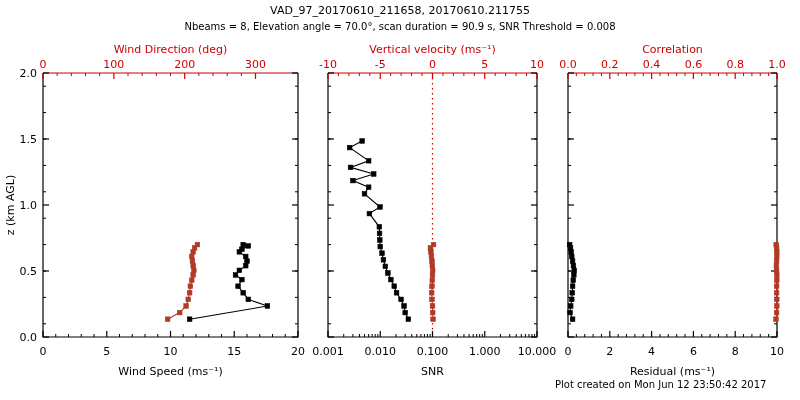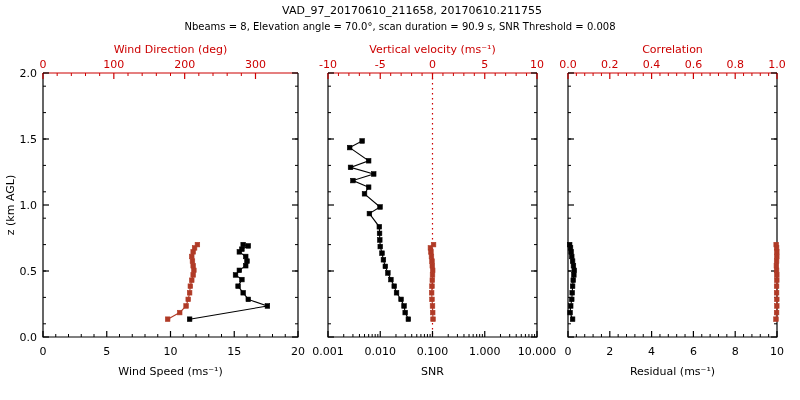--- a/index.html
+++ b/index.html
@@ -1,32 +1,33 @@
 <!DOCTYPE html>
 <html><head>
 <meta charset="utf-8">
 <style>
   html,body{margin:0;padding:0;background:#ffffff;}
   body{width:800px;height:400px;overflow:hidden;font-family:"DejaVu Sans",sans-serif;color:#000;}
   #root{position:relative;width:800px;height:400px;}
   .txt{position:absolute;white-space:nowrap;}
-  .ttl{font-size:11px;text-align:center;margin-left:12px;}
+  .ttl{font-size:11px;text-align:center;}
   .sub{font-size:10px;text-align:center;}
   .tick{font-size:11px;}
   svg{position:absolute;left:0;top:0;overflow:visible;}
   .center{transform:translateX(-50%);}
 </style>
 </head>
 <body>
 
 <div id="root">
 
   <div class="txt ttl center" style="left:400px;top:4px;">VAD_97_20170610_211658, 20170610.211755</div>
   <div class="txt sub center" style="left:400px;top:21px;">Nbeams = 8, Elevation angle = 70.0°, scan duration = 90.9 s, SNR Threshold = 0.008</div>
 
+  <div class="txt tick" style="left:555px;top:379px;font-size:10px;">Plot created on Mon Jun 12 23:50:42 2017</div>
 
   <svg id="canvas" width="800" height="400">
       <g></g>
       <path d="M43,73 L43,337 L298,337 L298,73" fill="none" stroke="#000000" stroke-width="1.2"></path>
       <line x1="43" y1="73" x2="298" y2="73" stroke="#cc0000" stroke-width="1.2"></line>
       <line x1="43" y1="337" x2="43" y2="331" stroke="#000000" stroke-width="1.2"></line>
       <text x="43" y="355" font-family="&quot;DejaVu Sans&quot;, sans-serif" font-size="11" fill="#000000" text-anchor="middle">0</text>
       <line x1="106.75" y1="337" x2="106.75" y2="331" stroke="#000000" stroke-width="1.2"></line>
       <text x="106.75" y="355" font-family="&quot;DejaVu Sans&quot;, sans-serif" font-size="11" fill="#000000" text-anchor="middle">5</text>
       <line x1="170.5" y1="337" x2="170.5" y2="331" stroke="#000000" stroke-width="1.2"></line>

